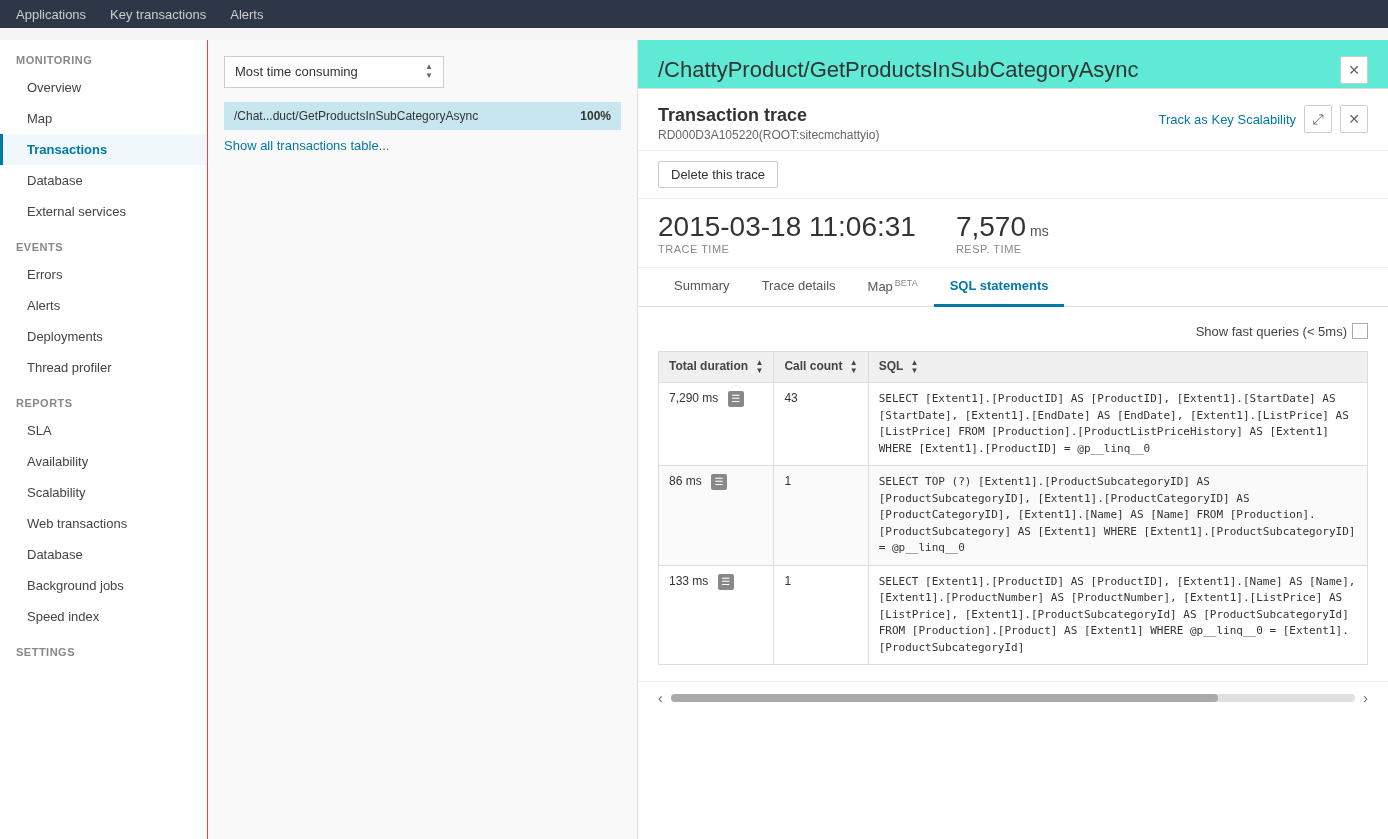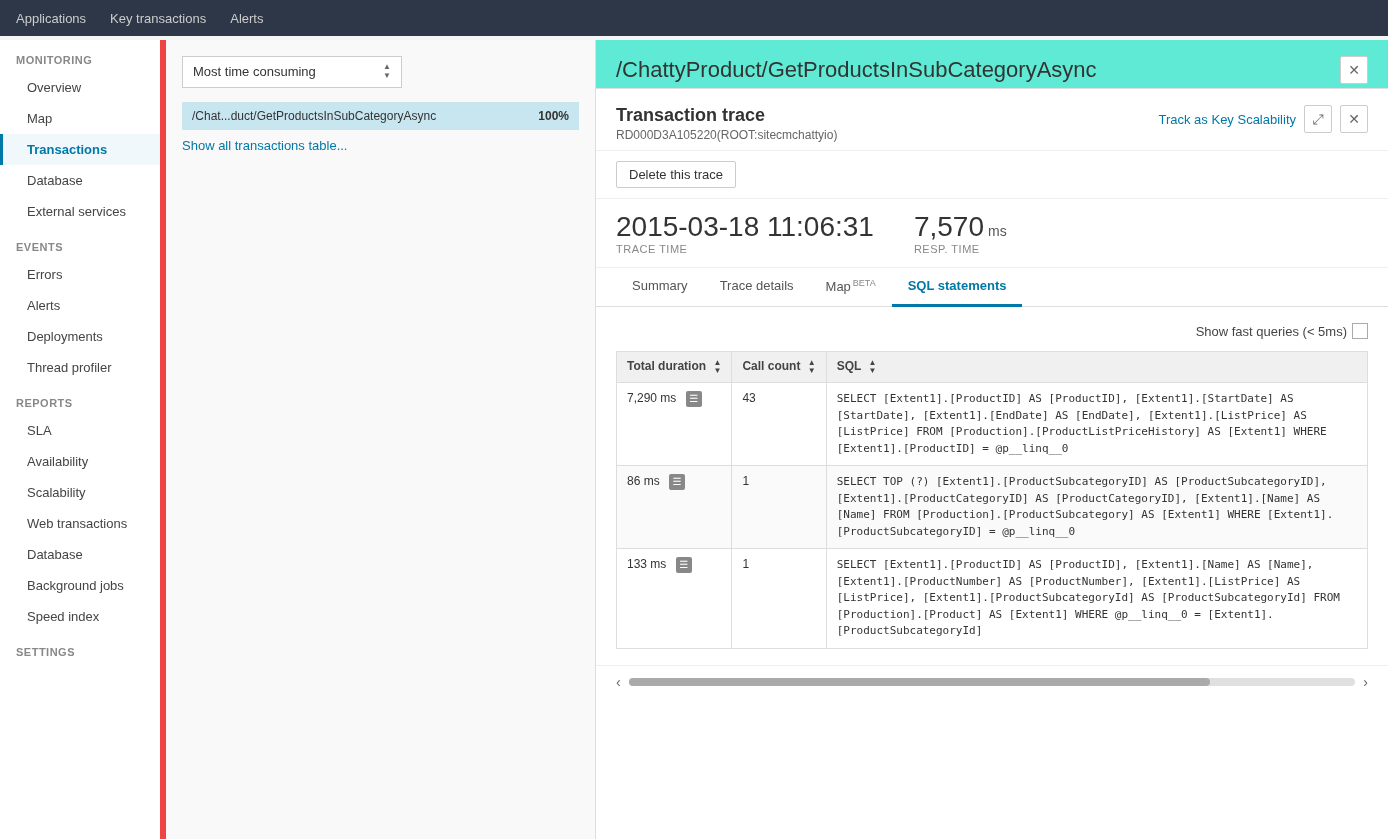--- a/index.html
+++ b/index.html
@@ -1,21 +1,21 @@
 <!DOCTYPE html>
 <html><head>
   <meta charset="utf-8">
   <style>
     * { box-sizing: border-box; margin: 0; padding: 0; }
     body { font-family: Arial, sans-serif; font-size: 13px; background: #f5f5f5; color: #333; overflow: hidden; }
 
     
     .top-nav {
       background: #2d3748;
-      height: 36px;
+      height: 28px;
       display: flex;
       align-items: center;
       padding: 0 16px;
       gap: 24px;
       position: fixed;
       top: 0; left: 0; right: 0;
       z-index: 100;
     }
     .top-nav-item {
       color: #ccc;
@@ -26,23 +26,23 @@
 
     
     .layout {
       display: flex;
       margin-top: 40px;
       height: calc(100vh - 40px);
     }
 
     
     .sidebar {
-      width: 166px;
-      background: #fff;
-      border-right: 6px solid #ef4444;
+      width: 208px;
+      background: #fff;
+      border-right: 1px solid #ef4444;
       overflow-y: auto;
       flex-shrink: 0;
     }
     .sidebar-section-label {
       font-size: 11px;
       font-weight: bold;
       color: #888;
       padding: 14px 16px 6px;
       letter-spacing: 0.5px;
       text-transform: uppercase;

